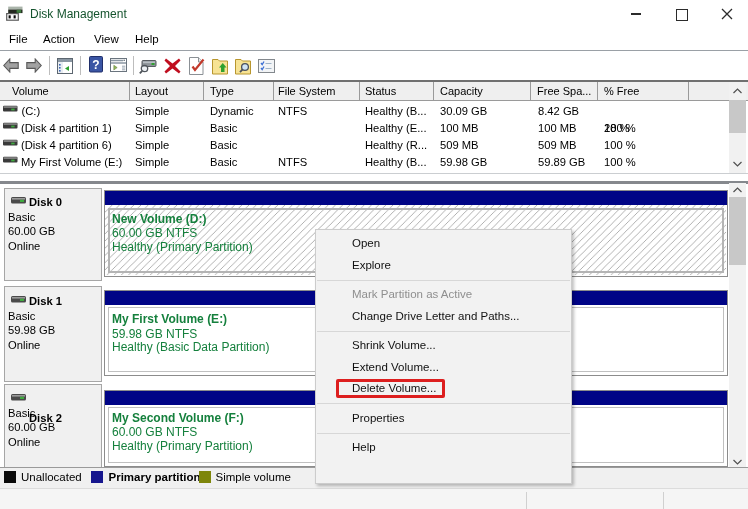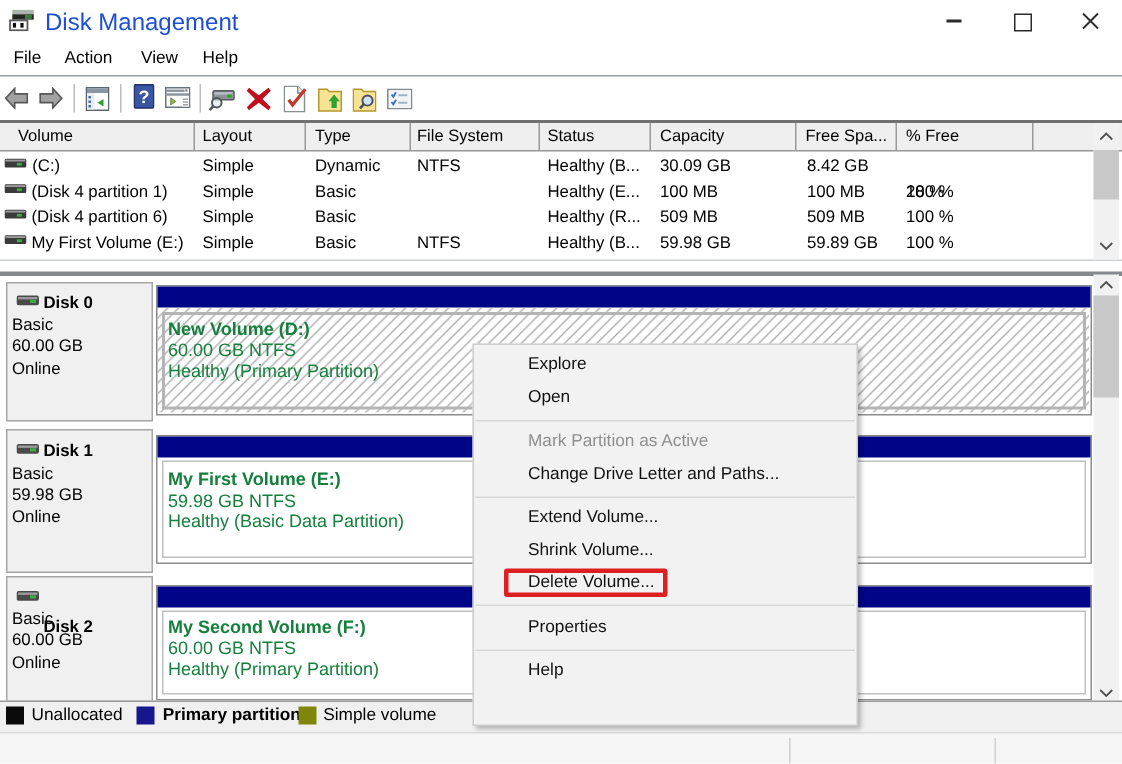--- a/index.html
+++ b/index.html
@@ -14,21 +14,21 @@
 <body>
 
 <svg class="abs" style="left:6px;top:6px" width="17" height="15" viewBox="0 0 17 15">
   <rect x="2.2" y="0.6" width="14.3" height="2.9" fill="#aab4aa"></rect>
   <rect x="2.2" y="3.5" width="14.3" height="3.6" fill="#23281f"></rect>
   <rect x="10.6" y="3.8" width="4.6" height="3" fill="#3e7a3e"></rect>
   <rect x="0.7" y="7.6" width="11.6" height="6.6" fill="#fbfbfb" stroke="#5a5a5a" stroke-width="1.2"></rect>
   <rect x="2.6" y="9.3" width="2.1" height="3.1" fill="#0c0c0c"></rect>
   <rect x="7.6" y="9.3" width="2.1" height="3.1" fill="#0c0c0c"></rect>
 </svg>
-<div class="abs" style="left:30px;top:7px;font-size:16px;color:#1d4ed8;">Disk Management</div>
+<div class="abs" style="left:30px;top:7px;font-size:12px;color:#14532d;">Disk Management</div>
 
 <div class="abs" style="left:631px;top:13px;width:10px;height:1.5px;background:#2b2b2b;"></div>
 <div class="abs" style="left:676px;top:9px;width:9.5px;height:9.5px;border:1.3px solid #2b2b2b;"></div>
 <svg class="abs" style="left:721px;top:8px" width="12" height="12" viewBox="0 0 12 12">
   <path d="M1 1 L11 11 M11 1 L1 11" stroke="#2b2b2b" stroke-width="1.3"></path>
 </svg>
 
 <div class="abs" style="left:9px;top:33px;font-size:11.5px;">File</div>
 <div class="abs" style="left:43px;top:33px;font-size:11.5px;">Action</div>
 <div class="abs" style="left:94px;top:33px;font-size:11.5px;">View</div>
@@ -276,28 +276,28 @@
 <div class="abs" style="left:108.5px;top:471px;font-size:11.5px;white-space:nowrap;font-weight:bold;">Primary partition</div>
 <div class="abs" style="left:198.5px;top:470.5px;width:12px;height:12.5px;background:#7e860b;"></div>
 <div class="abs" style="left:215.5px;top:471px;font-size:11.5px;white-space:nowrap;">Simple volume</div>
 
 <div class="abs" style="left:0;top:488px;width:748px;height:21px;background:#f5f5f5;border-top:1px solid #dcdcdc;box-sizing:border-box;"></div>
 <div class="abs" style="left:526px;top:492px;width:1px;height:17px;background:#d0d0d0;"></div>
 <div class="abs" style="left:663px;top:492px;width:1px;height:17px;background:#d0d0d0;"></div>
 
 <div class="abs" style="left:315px;top:229px;width:257px;height:255px;background:#f2f2f2;border:1px solid #cccccc;box-sizing:border-box;box-shadow:2px 2px 3px rgba(0,0,0,0.25);font-size:11.5px;color:#111;">
   <div style="padding-top:3px;">
+    <div style="height:21.7px;line-height:21.7px;padding-left:36px;">Open</div>
     <div style="height:21.7px;line-height:21.7px;padding-left:36px;">Explore</div>
-    <div style="height:21.7px;line-height:21.7px;padding-left:36px;">Open</div>
     <div style="height:1px;background:#d7d7d7;margin:3.3px 1px;"></div>
     <div style="height:21.7px;line-height:21.7px;padding-left:36px;color:#8f8f8f;">Mark Partition as Active</div>
     <div style="height:21.7px;line-height:21.7px;padding-left:36px;">Change Drive Letter and Paths...</div>
     <div style="height:1px;background:#d7d7d7;margin:3.3px 1px;"></div>
+    <div style="height:21.7px;line-height:21.7px;padding-left:36px;">Shrink Volume...</div>
     <div style="height:21.7px;line-height:21.7px;padding-left:36px;">Extend Volume...</div>
-    <div style="height:21.7px;line-height:21.7px;padding-left:36px;">Shrink Volume...</div>
     <div style="height:21.7px;line-height:21.7px;padding-left:36px;">Delete Volume...</div>
     <div style="height:1px;background:#d7d7d7;margin:3.3px 1px;"></div>
     <div style="height:21.7px;line-height:21.7px;padding-left:36px;">Properties</div>
     <div style="height:1px;background:#d7d7d7;margin:3.3px 1px;"></div>
     <div style="height:21.7px;line-height:21.7px;padding-left:36px;">Help</div>
   </div>
 </div>
 
 <div class="abs" style="left:335.7px;top:379.4px;width:109.5px;height:18.8px;border:3px solid #dd1f1f;border-radius:2px;box-sizing:border-box;"></div>
 

